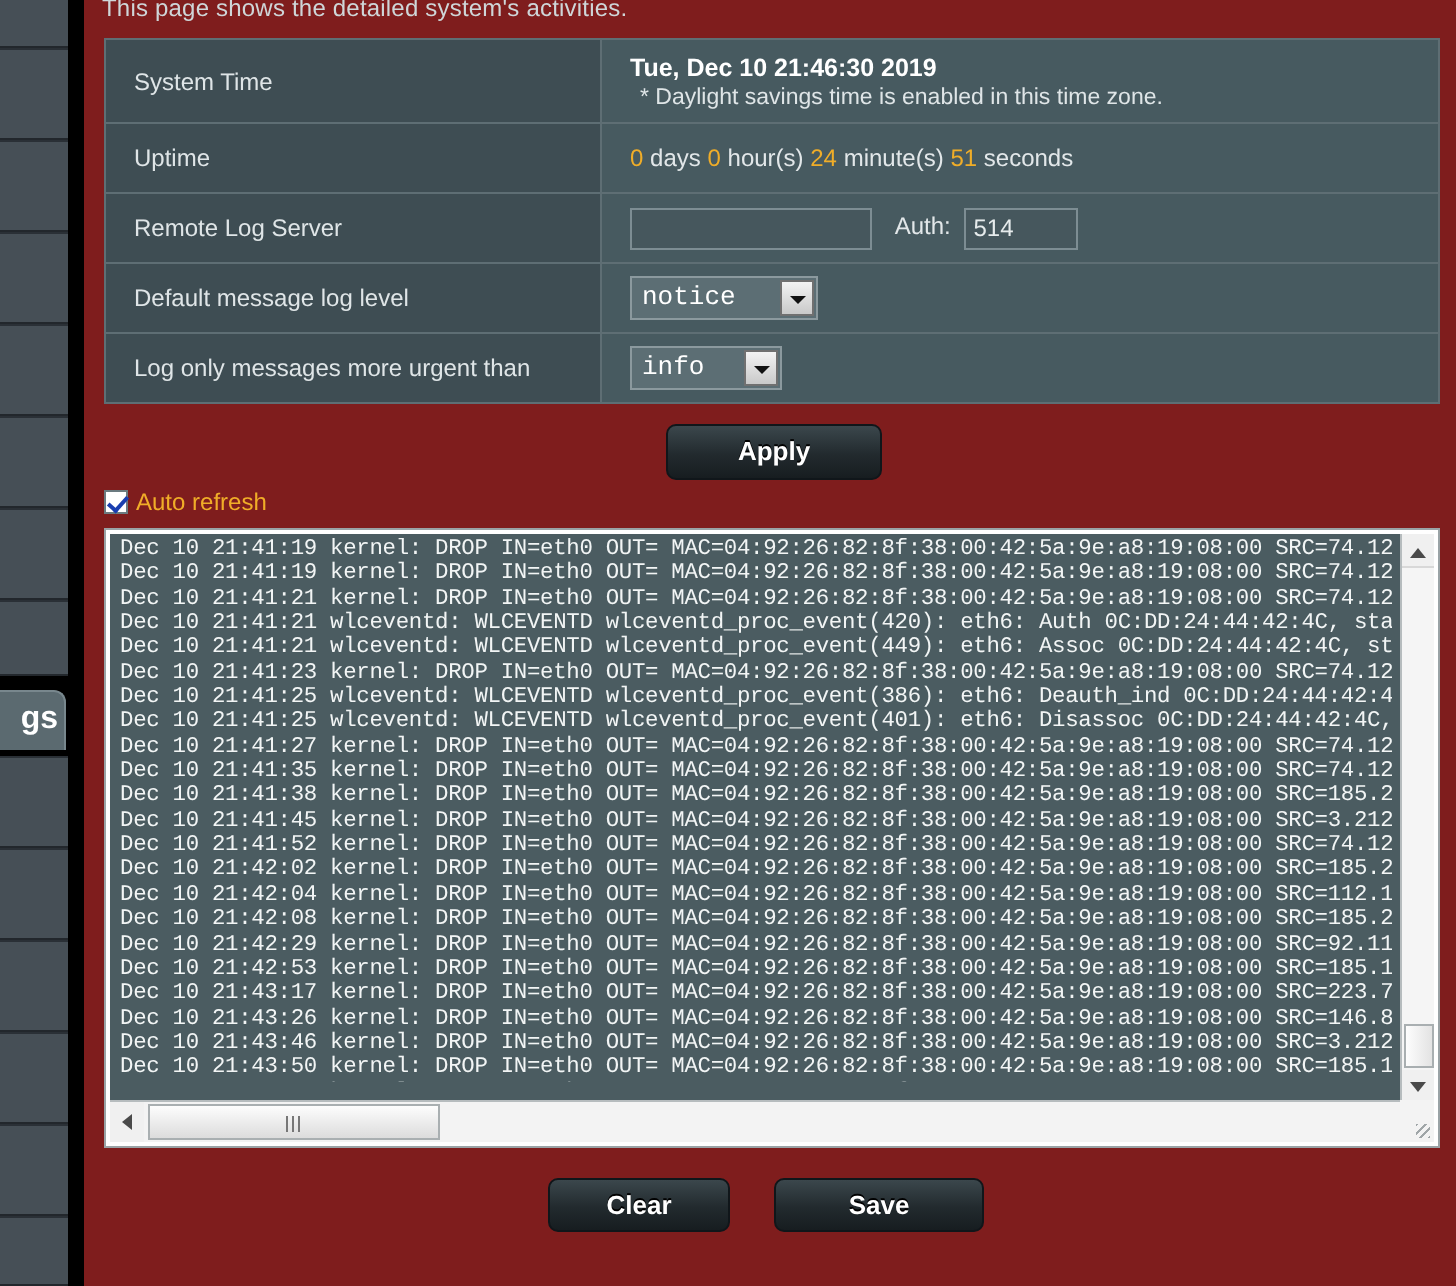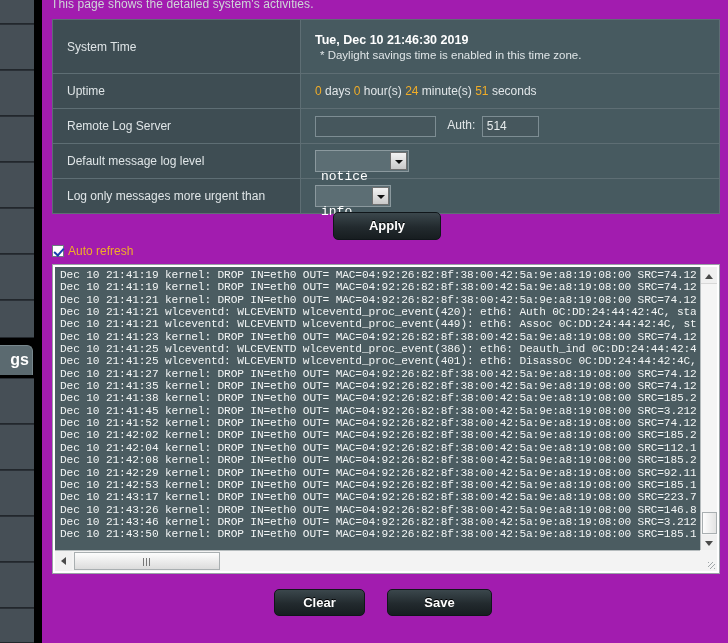--- a/index.html
+++ b/index.html
@@ -48,21 +48,21 @@
   .sb-divider {
     position: absolute; left: 34px; top: 0;
     width: 8px; height: 643px;
     background: #000;
   }
 
   
   .main {
     position: absolute; left: 42px; top: 0;
     width: 686px; height: 643px;
-    background: #a21caf;
+    background: #7f1d1d;
   }
   .page-desc {
     position: absolute; left: 9px; top: -3px;
     font-size: 12px;
     color: #cfd6d8;
     letter-spacing: 0.1px;
     white-space: nowrap;
   }
 
   
@@ -130,21 +130,21 @@
     background: #5c6e74;
     border: 1px solid #8b999e;
     vertical-align: middle;
   }
   .select-wrap .sel-text {
     display: inline-block;
     font-family: "Liberation Mono", monospace;
     font-size: 13px;
     color: #ffffff;
     line-height: 20px;
-    padding: 16px 4px 0 5px;
+    padding: 0 4px 0 5px;
     vertical-align: top;
     border-radius: 10px;
   }
   .select-wrap .sel-arrow {
     display: inline-block;
     width: 17px; height: 18px;
     margin-top: 1px; margin-right: 1px;
     background: linear-gradient(#f3f3f3,#c9c9c9);
     border: 1px solid #707070;
     vertical-align: top;
@@ -348,21 +348,21 @@
   </div>
   <div class="sb-divider"></div>
 
   <div class="main">
 
     <div class="page-desc">This page shows the detailed system's activities.</div>
 
     <table class="settings-table">
       <tbody>
           <tr>
-        <td class="label-cell" style="height:54px;">System Time</td>
+        <td class="label-cell" style="height:42px;">System Time</td>
         <td class="value-cell">
           <div class="sys-time-main">Tue, Dec 10 21:46:30 2019</div>
           <div class="sys-time-sub">* Daylight savings time is enabled in this time zone.</div>
         </td>
       </tr>
 
       <tr>
         <td class="label-cell" style="height:35px;">Uptime</td>
         <td class="value-cell">
           <span class="uptime-text"><span class="hl">0</span> <span>days</span> <span class="hl">0</span> <span>hour(s)</span> <span class="hl">24</span> <span>minute(s)</span> <span class="hl">51</span> <span>seconds</span></span>

